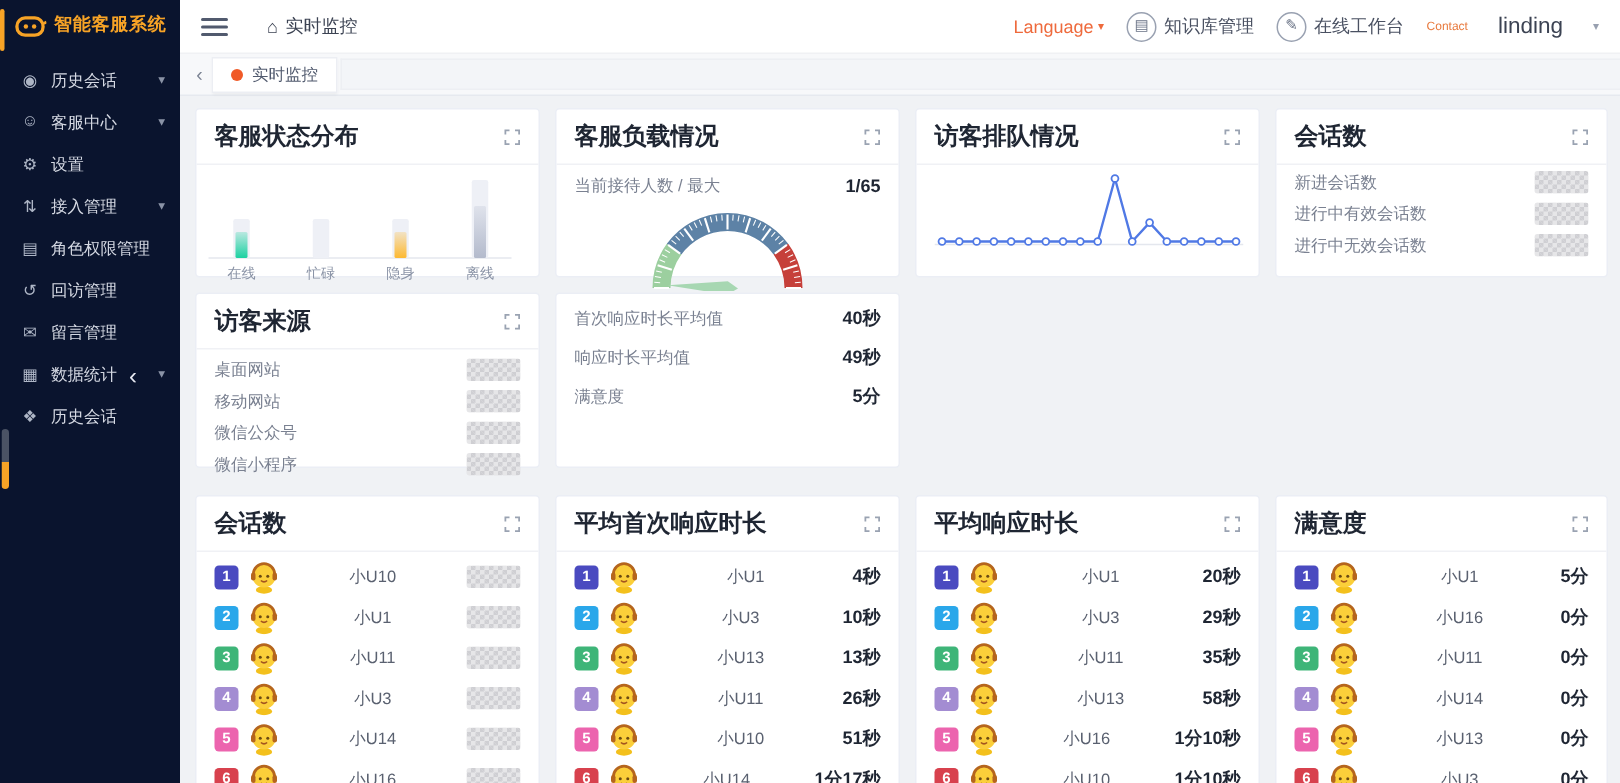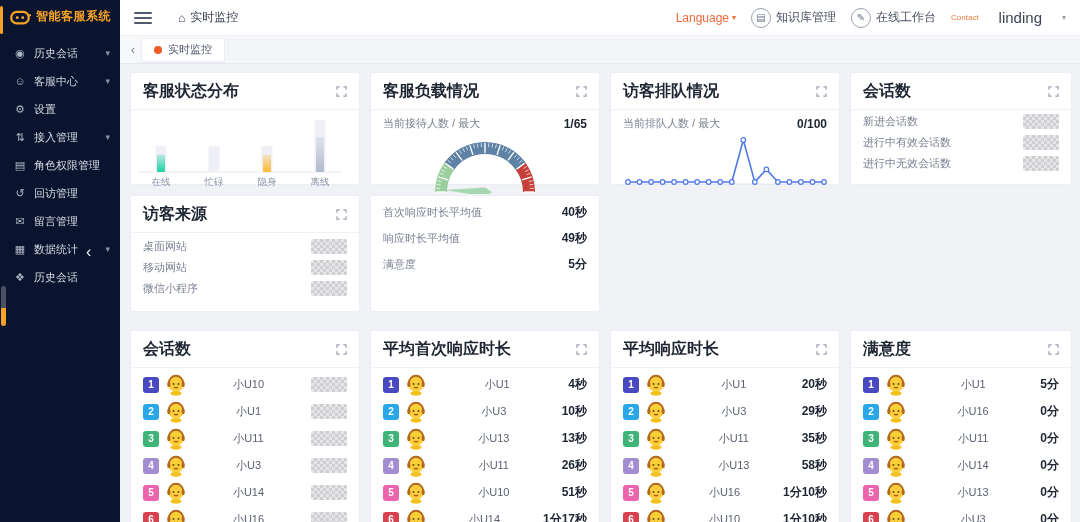--- a/index.html
+++ b/index.html
@@ -281,24 +281,20 @@
         </div>
 
         <div class="card h113">
           <div class="chead">
             <span class="ctitle">访客排队情况</span>
             <span class="expand"><svg width="11" height="11" viewBox="0 0 12 12">
                   <path d="M1 4V1h3M8 1h3v3M11 8v3H8M4 11H1V8" fill="none" stroke="#9aa3b2" stroke-width="1.3"></path>
                 </svg></span>
           </div>
           <div class="cbody">
-            <div class="kv">
-              <span class="k">当前排队人数 / 最大</span>
-              <span class="v">0/100</span>
-            </div>
             <div class="chartbox" id="linechart"><svg width="206" height="54" viewBox="0 0 206 54">
                   <line x1="0" y1="50" x2="206" y2="50" stroke="#e4e7ee" stroke-width="1"></line>
                   <polyline points="5.0,48.0 16.5,48.0 28.1,48.0 39.6,48.0 51.1,48.0 62.6,48.0 74.2,48.0 85.7,48.0 97.2,48.0 108.8,48.0 120.3,6.0 131.8,48.0 143.4,35.4 154.9,48.0 166.4,48.0 177.9,48.0 189.5,48.0 201.0,48.0 " fill="none" stroke="#5079e5" stroke-width="1.6" stroke-linejoin="round"></polyline>
                   <circle cx="5.0" cy="48.0" r="2.3" fill="#fff" stroke="#5079e5" stroke-width="1.2"></circle>
                   <circle cx="16.5" cy="48.0" r="2.3" fill="#fff" stroke="#5079e5" stroke-width="1.2"></circle>
                   <circle cx="28.1" cy="48.0" r="2.3" fill="#fff" stroke="#5079e5" stroke-width="1.2"></circle>
                   <circle cx="39.6" cy="48.0" r="2.3" fill="#fff" stroke="#5079e5" stroke-width="1.2"></circle>
                   <circle cx="51.1" cy="48.0" r="2.3" fill="#fff" stroke="#5079e5" stroke-width="1.2"></circle>
                   <circle cx="62.6" cy="48.0" r="2.3" fill="#fff" stroke="#5079e5" stroke-width="1.2"></circle>
                   <circle cx="74.2" cy="48.0" r="2.3" fill="#fff" stroke="#5079e5" stroke-width="1.2"></circle>
@@ -352,20 +348,24 @@
           <div class="cbody">
               <div class="kv">
                 <span class="k">桌面网站</span>
                 <span class="mosaic"></span>
               </div>
               <div class="kv">
                 <span class="k">移动网站</span>
                 <span class="mosaic"></span>
               </div>
               <div class="kv">
+                <span class="k">微信公众号</span>
+                <span class="mosaic"></span>
+              </div>
+              <div class="kv">
                 <span class="k">微信小程序</span>
                 <span class="mosaic"></span>
               </div>
             </div>
         </div>
 
         <div class="card h117">
           <div class="cbody tallkv">
               <div class="kv tall">
                 <span class="k">首次响应时长平均值</span>

